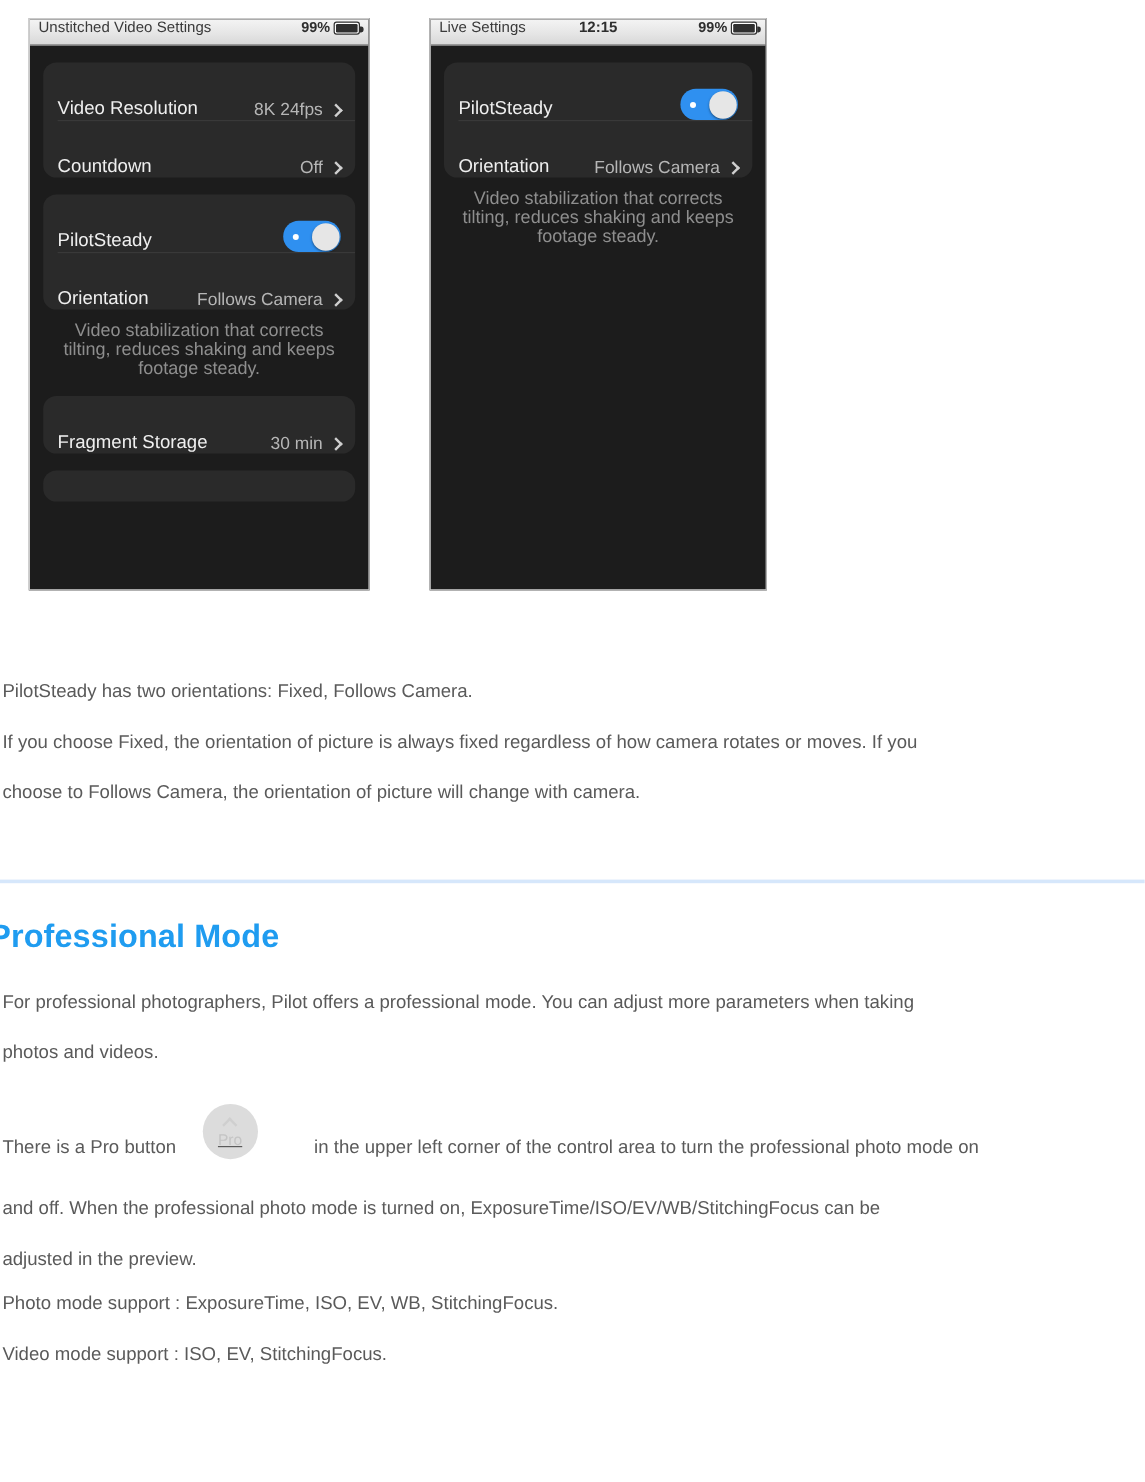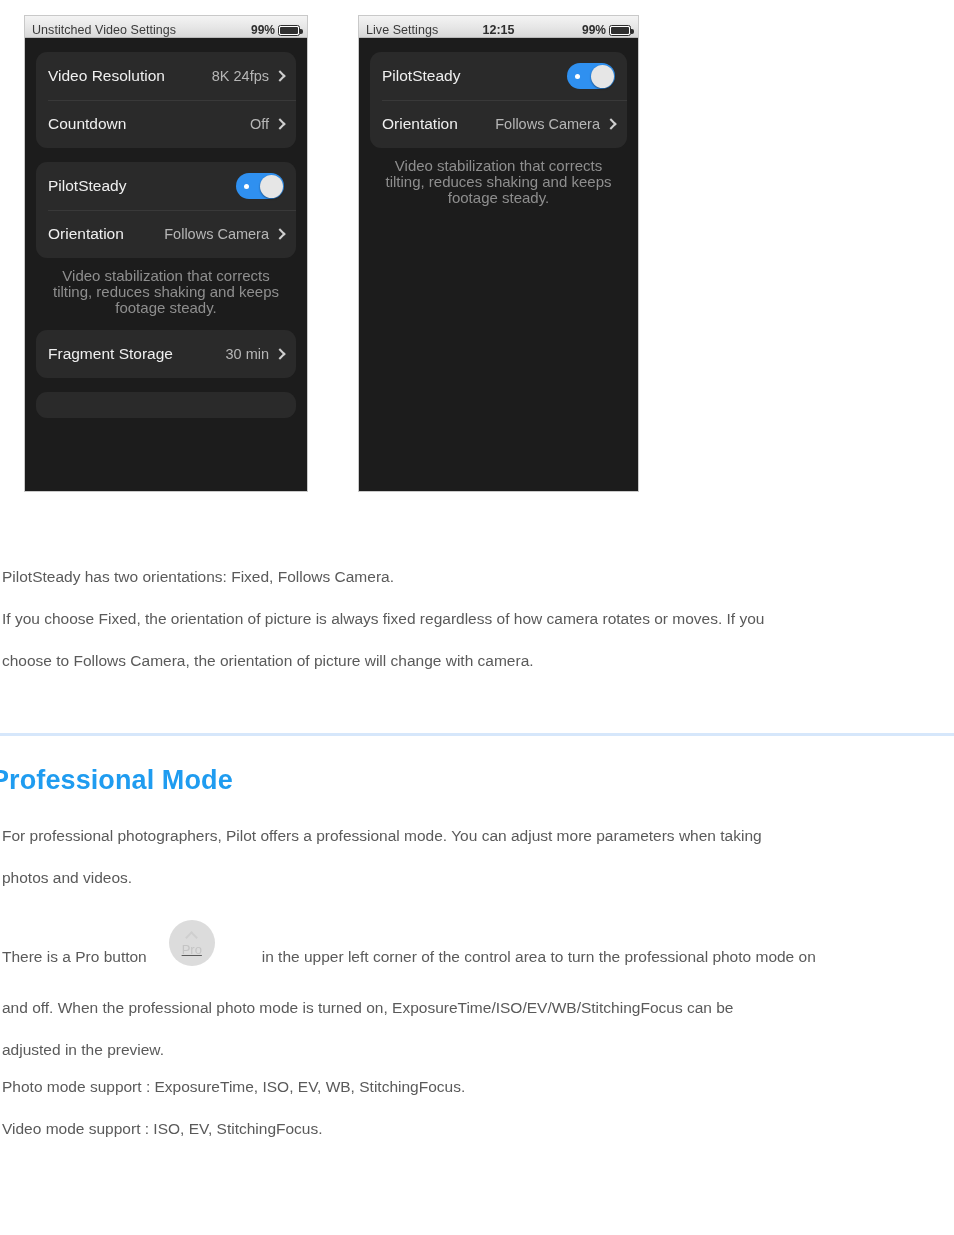--- a/index.html
+++ b/index.html
@@ -36,21 +36,21 @@
   }
 
   .phone-a { left: 24px;  top: 0; width: 284px; height: 477px; }
   .phone-b { left: 358px; top: 0; width: 281px; height: 477px; }
 
   .statusbar {
     position: relative;
     height: 22px;
     background: linear-gradient(to bottom, #f4f4f4 0%, #e6e6e6 55%, #d8d8d8 100%);
     display: flex;
-    align-items: flex-end;
+    align-items: flex-start;
     color: #3b3b3b;
     font-size: 12.5px;
     padding: 0 7px;
     border-bottom: 1px solid #b8b8b8;
   }
   .sb-title { font-size: 12.5px; color: #3a3a3a; letter-spacing: 0.05px; }
   .sb-time  { position: absolute; left: 0; right: 0; text-align: center;
               font-size: 12.5px; font-weight: bold; color: #2e2e2e; pointer-events: none; }
   .sb-right { margin-left: auto; display: flex; align-items: center; gap: 3px; z-index: 2; }
   .sb-batt-pct { font-size: 12px; font-weight: bold; color: #2e2e2e; }
@@ -72,21 +72,21 @@
   .card {
     background: #2a2a2a;
     border-radius: 11px;
     margin-bottom: 14px;
     overflow: hidden;
   }
 
   .row {
     position: relative;
     display: flex;
-    align-items: center;
+    align-items: flex-end;
     min-height: 48px;
     padding: 0 12px;
     color: #e9e9e9;
   }
   .row + .row::before {
     content: "";
     position: absolute;
     left: 12px; right: 0; top: 0;
     height: 1px;
     background: #393939;

